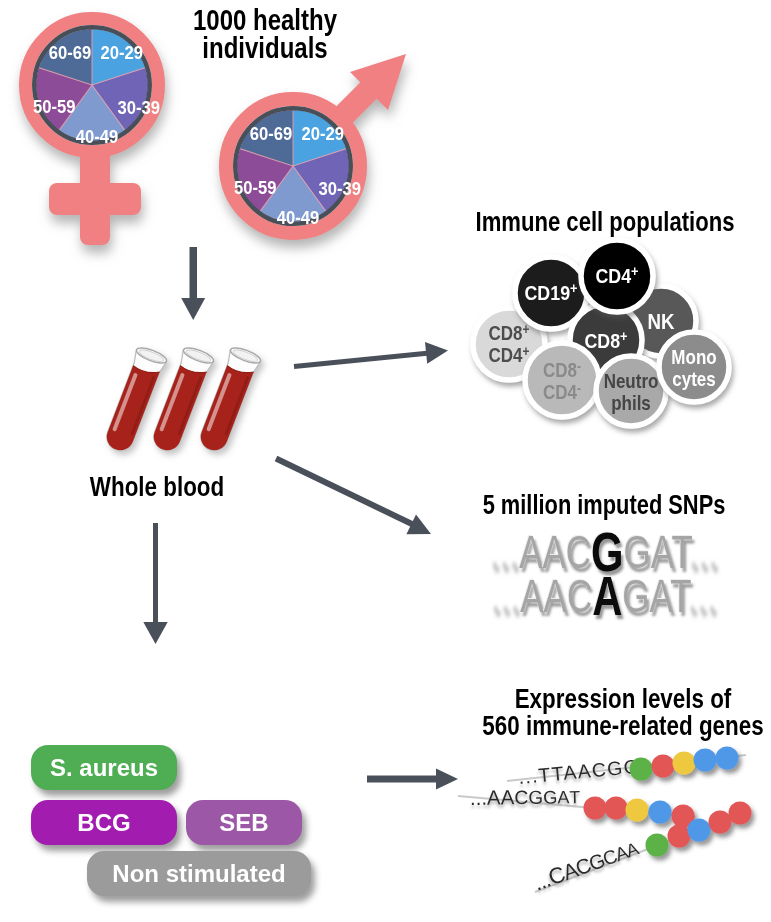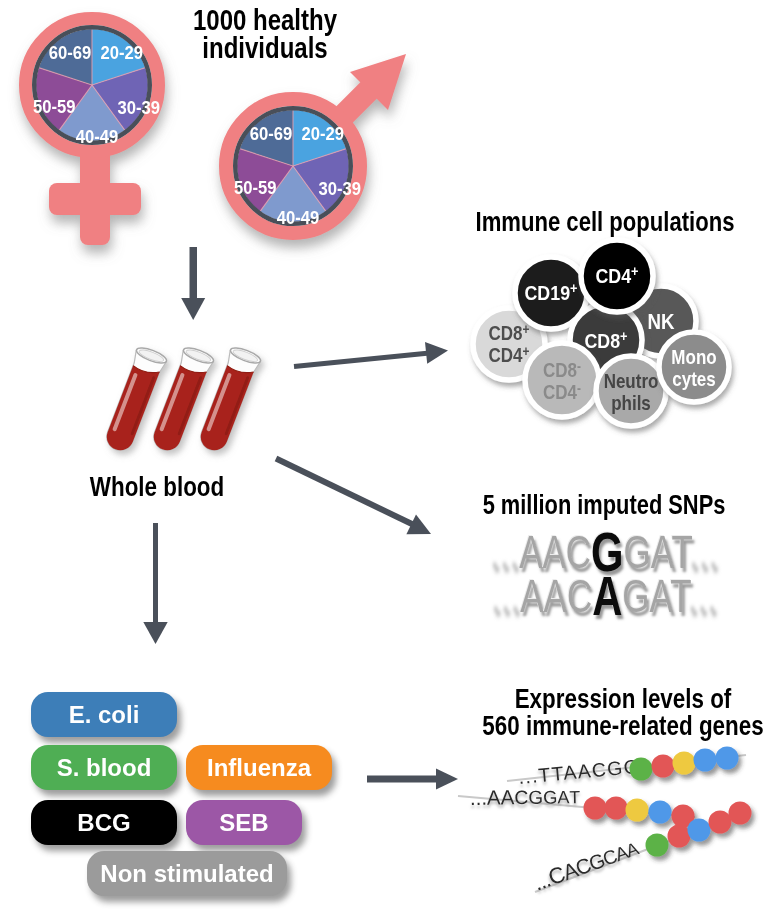--- a/index.html
+++ b/index.html
@@ -171,19 +171,17 @@
 
 <div class="h" style="left:145px;top:6px;width:240px;font-size:30px;line-height:28px;transform:scaleX(0.8)">1000 healthy<br>individuals</div>
 <div class="h" style="left:405px;top:205px;width:400px;font-size:28.5px;transform:scaleX(0.775)">Immune cell populations</div>
 <div class="h" style="left:57px;top:471px;width:200px;font-size:28px;transform:scaleX(0.8)">Whole blood</div>
 <div class="h" style="left:444px;top:489px;width:320px;font-size:28px;transform:scaleX(0.78)">5 million imputed SNPs</div>
 <div class="h" style="left:423px;top:685px;width:400px;font-size:28px;line-height:27px;transform:scaleX(0.8)">Expression levels of<br>560 immune-related genes</div>
 
 <div class="snp" style="left:454px;top:520px;width:300px;text-align:center;transform:scaleX(0.76)"><span class="d">...</span>AAC<b>G</b>GAT<span class="d">...</span></div>
 <div class="snp" style="left:454px;top:564px;width:300px;text-align:center;transform:scaleX(0.76)"><span class="d">...</span>AAC<b>A</b>GAT<span class="d">...</span></div>
 
-<div class="pill" style="left:31px;top:692px;width:146px;background:#3d7eb8">E. coli</div>
-<div class="pill" style="left:31px;top:745px;width:146px;background:#4fae54">S. blood</div>
-<div class="pill" style="left:186px;top:745px;width:146px;background:#f68b1f">Influenza</div>
-<div class="pill" style="left:31px;top:800px;width:146px;background:#000000">BCG</div>
+<div class="pill" style="left:31px;top:745px;width:146px;background:#4fae54">S. aureus</div>
+<div class="pill" style="left:31px;top:800px;width:146px;background:#a21caf">BCG</div>
 <div class="pill" style="left:186px;top:800px;width:116px;background:#9c57a6">SEB</div>
-<div class="pill" style="left:87px;top:851px;width:200px;background:#9b9b9b">Non stimulated</div>
+<div class="pill" style="left:87px;top:851px;width:224px;background:#9b9b9b">Non stimulated</div>
 </div>
 
 </body></html>

